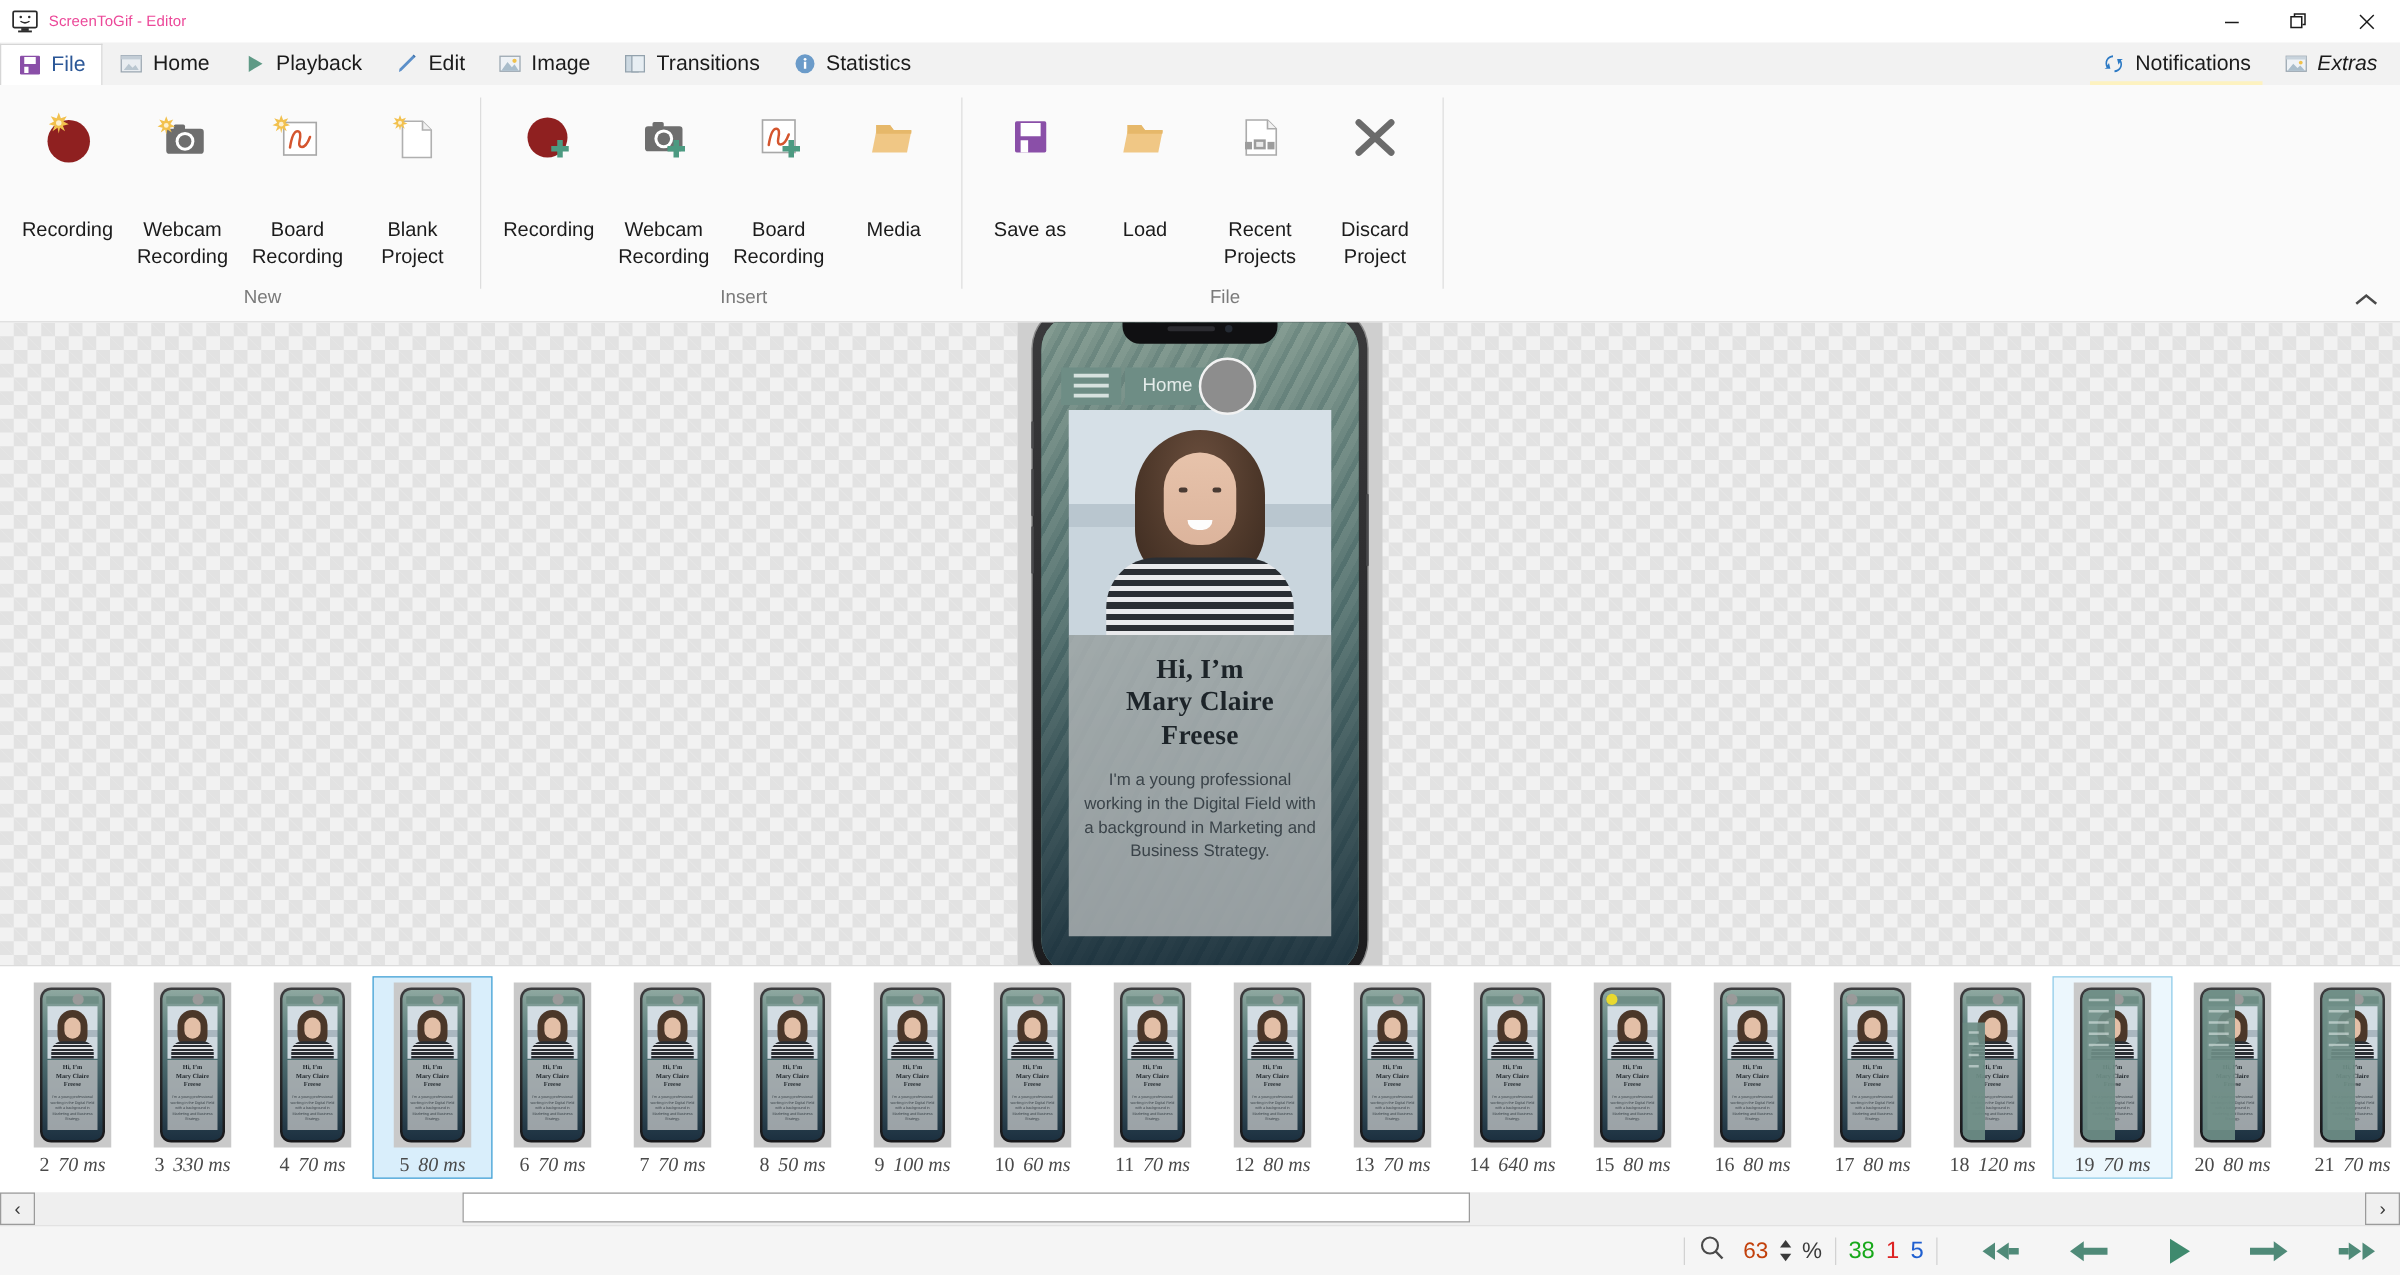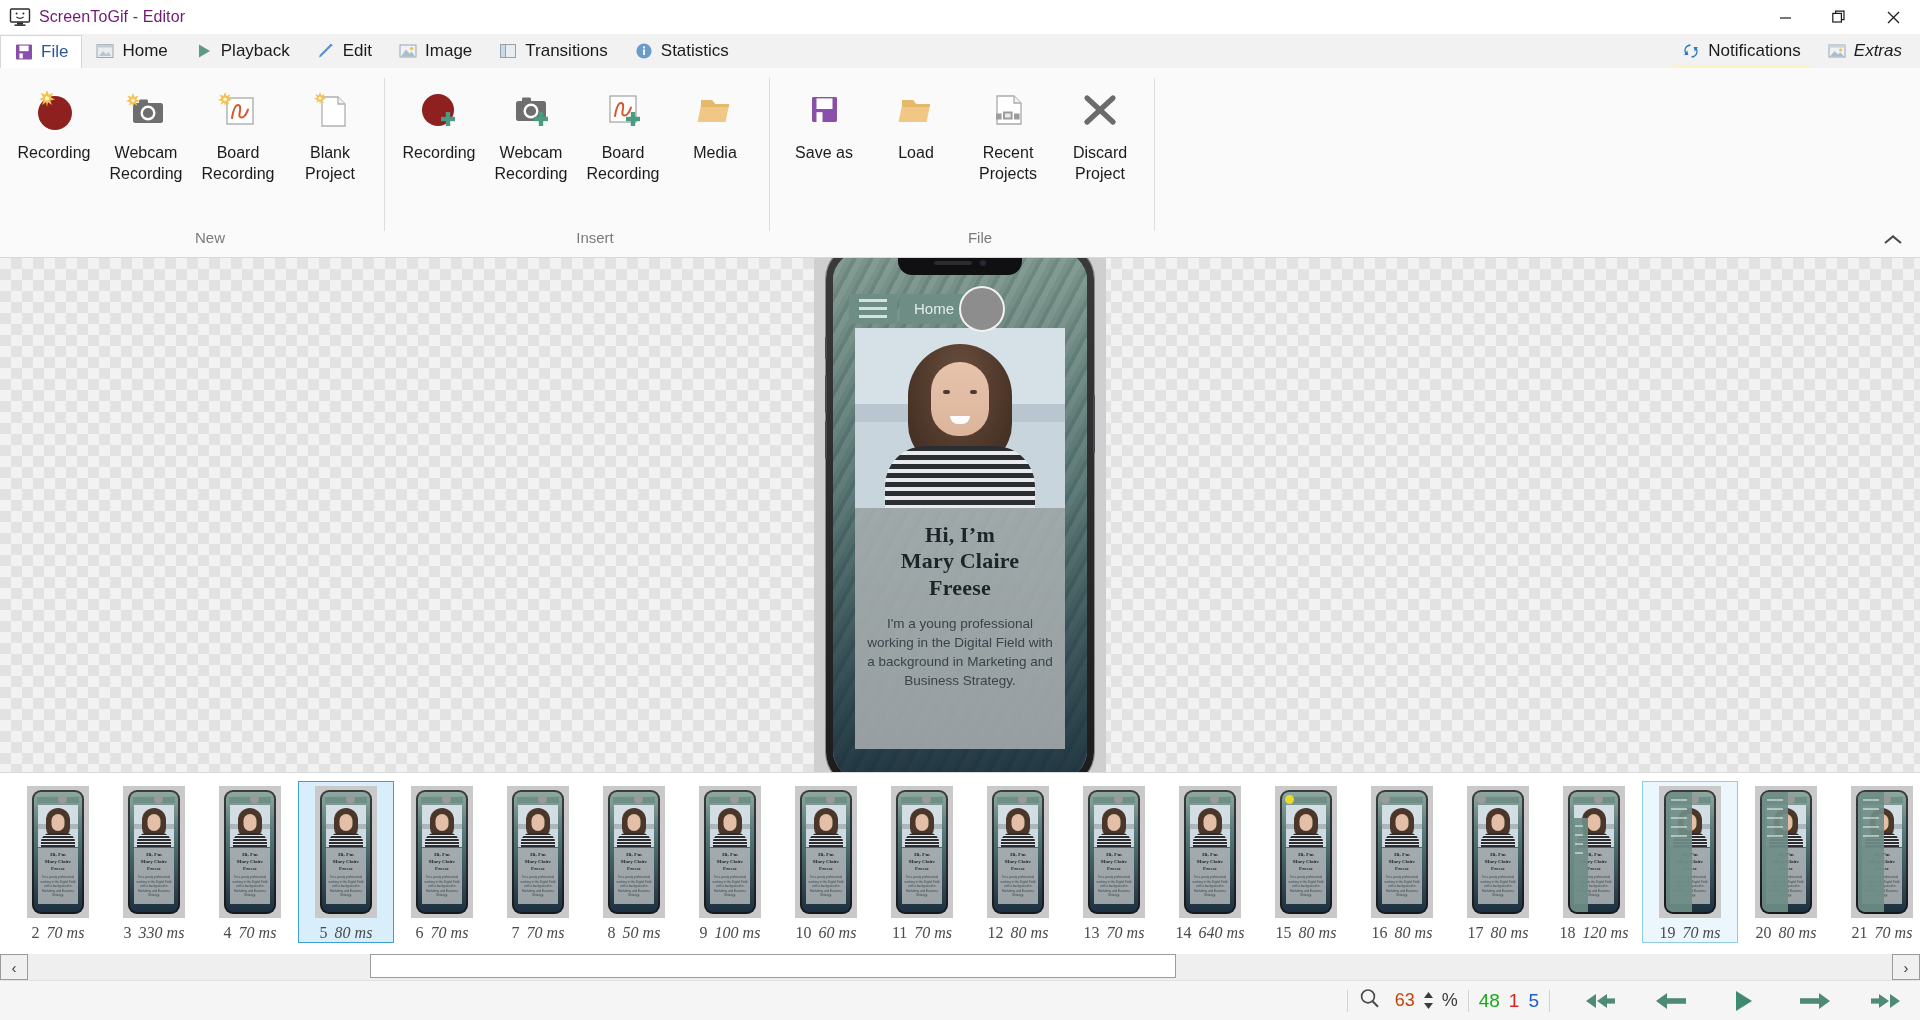--- a/index.html
+++ b/index.html
@@ -12,21 +12,21 @@
   body { display: flex; flex-direction: column; }
 
   
   .titlebar {
     height: 34px; flex: 0 0 34px;
     display: flex; align-items: center;
     background: #ffffff;
     border-bottom: 0px solid #e6e6e6;
   }
   .titlebar-icon { width: 22px; height: 22px; margin-left: 9px; margin-right: 8px; flex:0 0 22px;}
-  .titlebar-title { font-size: 16px; color: #701a75; letter-spacing: .1px; }
+  .titlebar-title { font-size: 12px; color: #ec4899; letter-spacing: .1px; }
   .titlebar-spacer { flex: 1 1 auto; }
   .win-btn {
     width: 54px; height: 34px;
     display: flex; align-items: center; justify-content: center;
     background: transparent;
   }
   .win-btn svg { display:block; }
 
   
   .ribbon-tabs {
@@ -76,20 +76,21 @@
     padding-bottom: 4px; height: 24px; line-height: 24px; padding-left: 36px;
   }
   .rgroup-sep { width: 1px; background: #dddddd; margin: 6px 0 26px 0; align-self: stretch; }
   .rbtn {
     width: 92px;
     display: flex; flex-direction: column; align-items: center;
     padding: 5px 2px 0 2px;
     cursor: default;
     border: 1px solid transparent;
     border-radius: 2px;
+    gap: 32px;
   }
   .rbtn-ico { height: 54px; width: 58px; display:flex; align-items:center; justify-content:center; }
   .rbtn-label {
     font-size: 16px; color: #1b1b1b; line-height: 1.32;
     text-align: center; margin-top: 4px; word-spacing: normal;
   }
   .ribbon-collapse {
     position: absolute; right: 14px; bottom: 6px;
     width: 26px; height: 22px; display:flex; align-items:center; justify-content:center;
   }
@@ -1281,21 +1282,21 @@
       <svg width="11" height="8" viewBox="0 0 11 8">
           <path d="M5.5 7 L1 1 L10 1 Z" fill="#3b3b3b"></path>
         </svg>
     </span>
     <span class="sb-pct">%</span>
   </div>
 
   <div class="sb-sep"></div>
 
   <div class="sb-counts">
-    <span class="c-green">48</span>
+    <span class="c-green">38</span>
     <span class="c-red">1</span>
     <span class="c-blue">5</span>
   </div>
 
   <div class="sb-sep"></div>
 
   <div class="sb-nav">
     <div class="navbtn">
       <svg width="34" height="22" viewBox="0 0 34 22">
         <path d="M14 4 L4 11 L14 18 Z" fill="#4f8a78"></path>

